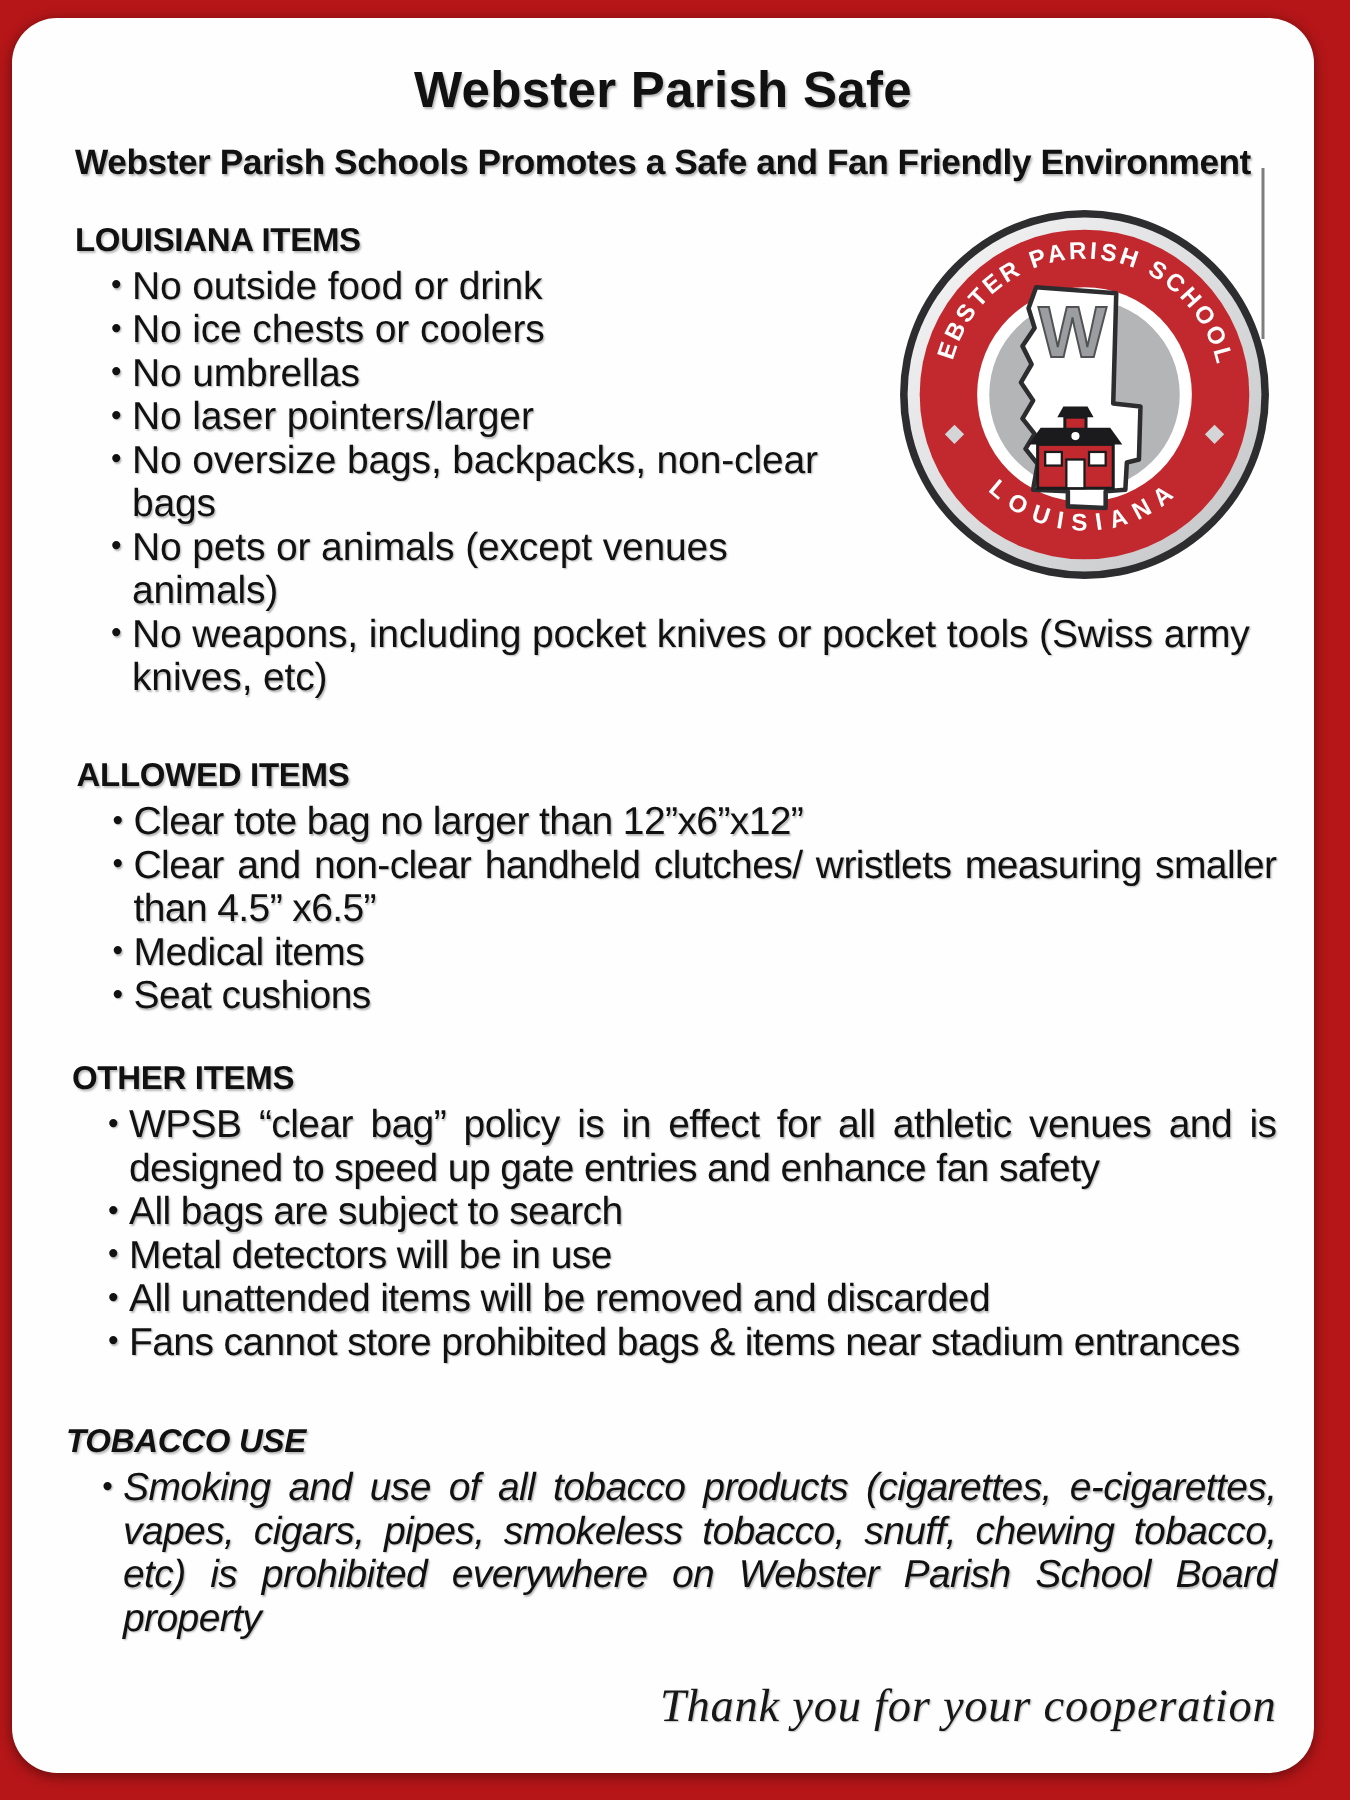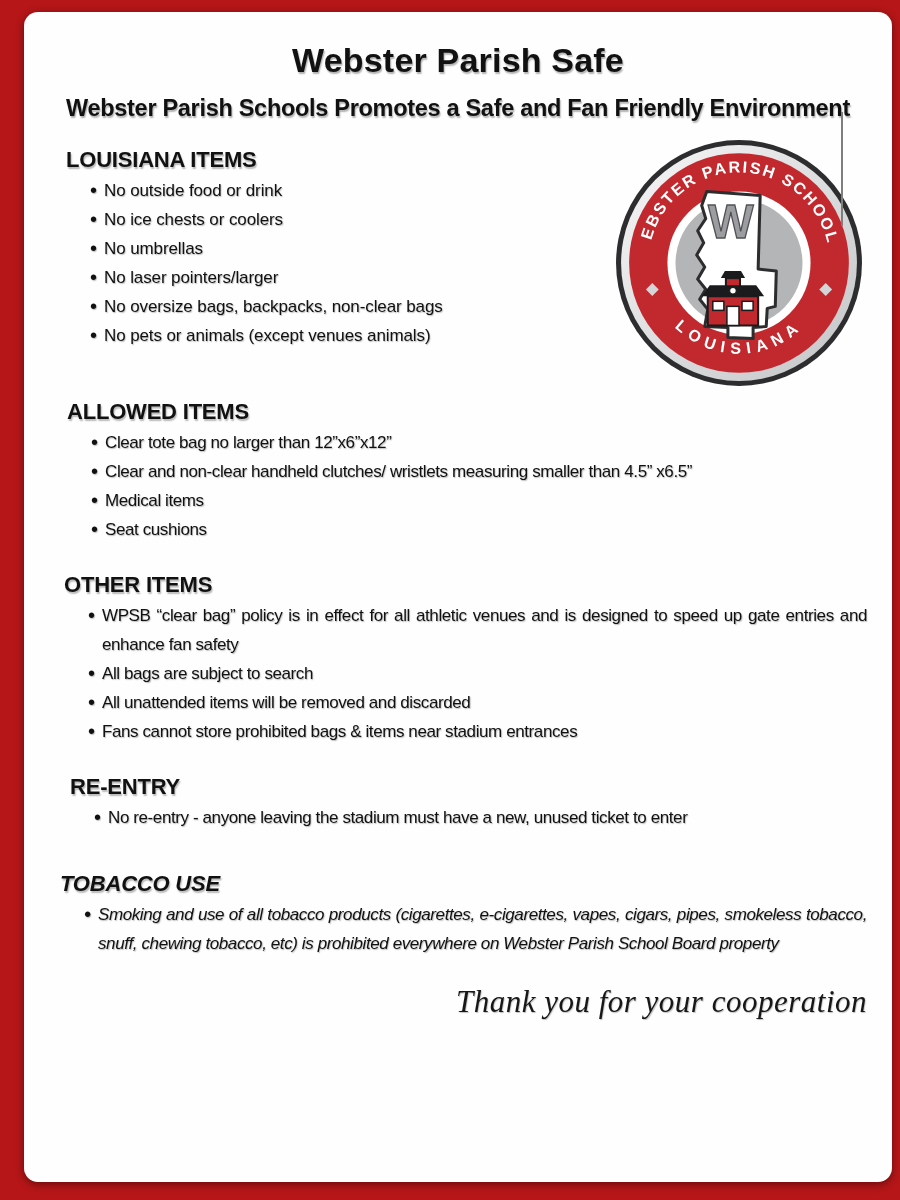--- a/index.html
+++ b/index.html
@@ -5,24 +5,24 @@
   * { margin: 0; padding: 0; box-sizing: border-box; }
   html, body { width: 900px; height: 1200px; overflow: hidden; }
   body {
     background: #b61618;
     font-family: "Liberation Sans", "DejaVu Sans", sans-serif;
     color: #111;
     position: relative;
   }
   .card {
     position: absolute;
-    left: 24px; top: 12px;
+    left: 8px; top: 12px;
     width: 868px; height: 1170px;
     background: #fefefe;
-    border-radius: 14px;
+    border-radius: 30px;
     box-shadow: 0 2px 9px rgba(0,0,0,0.45);
     overflow: hidden;
     padding-top: 26px;
   }
   h1 {
     text-align: center;
     font-size: 34px;
     line-height: 44px;
     font-weight: bold;
     letter-spacing: 0.2px;
@@ -55,21 +55,21 @@
     text-shadow: 1px 1.5px 1.5px rgba(0,0,0,0.28);
   }
   ul {
     list-style: none;
     margin-top: 3px;
     padding-left: 24px;
   }
   li {
     position: relative;
     padding-left: 14px;
-    font-size: 17px;
+    font-size: 26px;
     line-height: 29px;
     letter-spacing: -0.1px;
     text-shadow: 0.8px 1.2px 1.2px rgba(0,0,0,0.28);
   }
   li::before {
     content: "\2022";
     position: absolute;
     left: 0; top: 0;
     font-size: 20px;
   }
@@ -155,49 +155,45 @@
 
     <section class="sec-prohibited">
       <h2>LOUISIANA ITEMS</h2>
       <ul>
         <li>No outside food or drink</li>
         <li>No ice chests or coolers</li>
         <li>No umbrellas</li>
         <li>No laser pointers/larger</li>
         <li>No oversize bags, backpacks, non-clear bags</li>
         <li>No pets or animals (except venues animals)</li>
+        <li>No weapons, including pocket knives or pocket tools (Swiss army knives, etc)</li>
       </ul>
     </section>
 
     <section class="sec-allowed">
       <h2>ALLOWED ITEMS</h2>
       <ul>
         <li>Clear tote bag no larger than 12”x6”x12”</li>
         <li>Clear and non-clear handheld clutches/ wristlets measuring smaller than 4.5” x6.5”</li>
         <li>Medical items</li>
         <li>Seat cushions</li>
       </ul>
     </section>
 
     <section class="sec-other">
       <h2>OTHER ITEMS</h2>
       <ul>
         <li>WPSB “clear bag” policy is in effect for all athletic venues and is designed to speed up gate entries and enhance fan safety</li>
         <li>All bags are subject to search</li>
+        <li>Metal detectors will be in use</li>
         <li>All unattended items will be removed and discarded</li>
         <li>Fans cannot store prohibited bags &amp; items near stadium entrances</li>
       </ul>
     </section>
 
-    <section class="sec-reentry">
-      <h2>RE-ENTRY</h2>
-      <ul>
-        <li>No re-entry - anyone leaving the stadium must have a new, unused ticket to enter</li>
-      </ul>
-    </section>
 
     <section class="sec-tobacco">
       <h2>TOBACCO USE</h2>
       <ul>
         <li>Smoking and use of all tobacco products (cigarettes, e-cigarettes, vapes, cigars, pipes, smokeless tobacco, snuff, chewing tobacco, etc) is prohibited everywhere on Webster Parish School Board property</li>
       </ul>
     </section>
 
     <div class="closing">Thank you for your cooperation</div>
 

